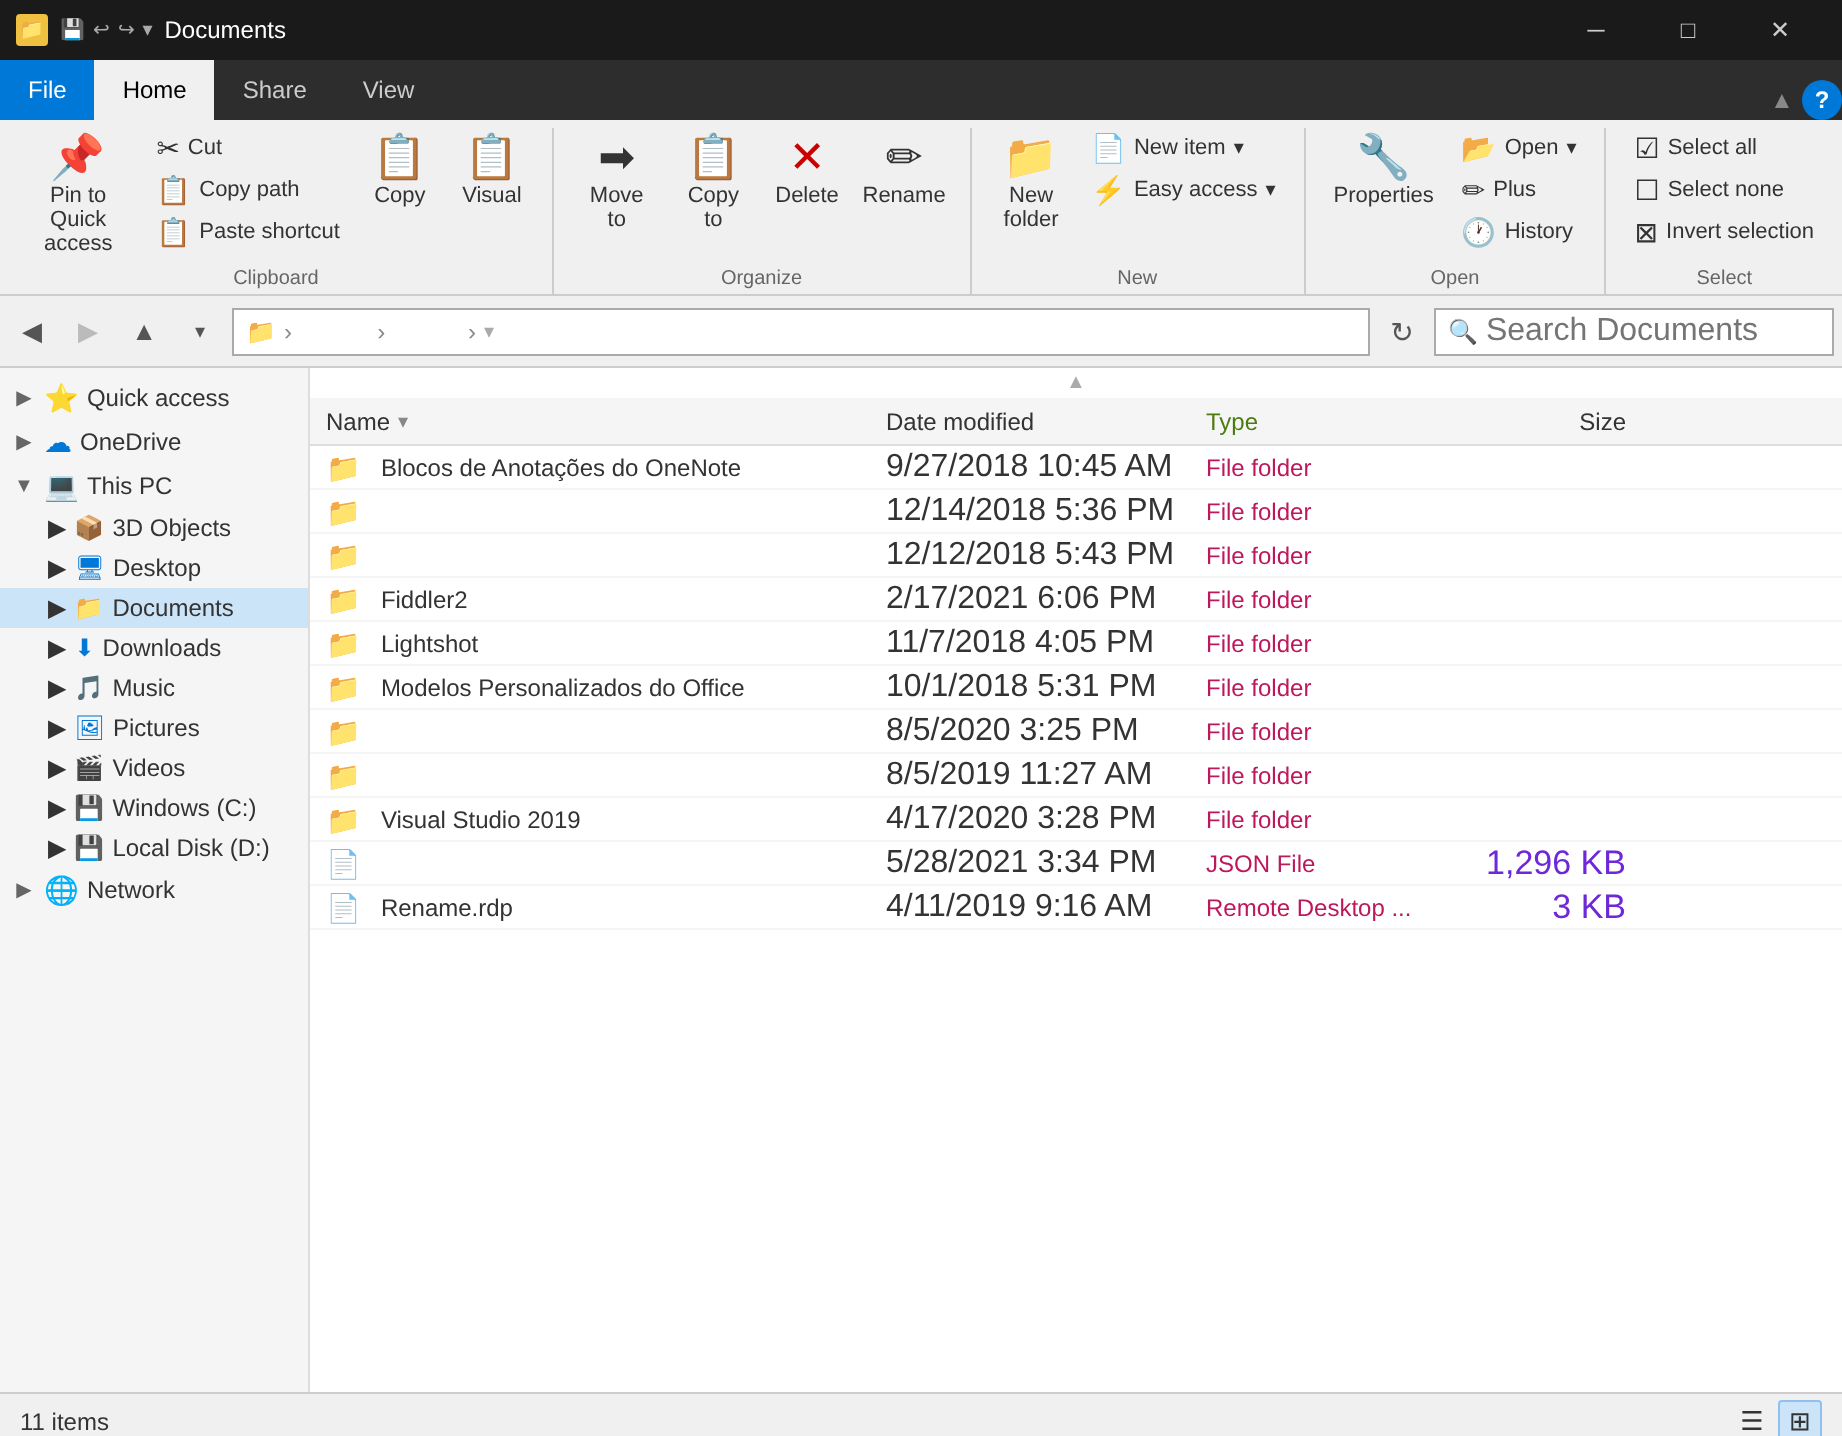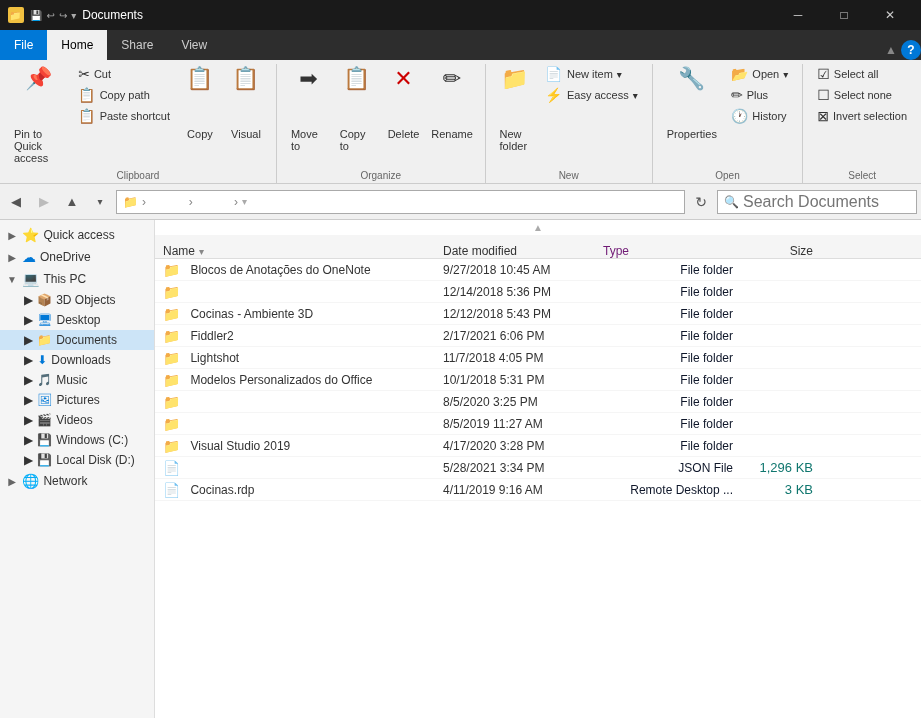--- a/index.html
+++ b/index.html
@@ -78,21 +78,21 @@
       cursor: pointer;
       border-radius: 2px;
       min-width: 44px;
       font-size: 11px;
       color: #333;
       background: transparent;
       border: none;
       gap: 2px;
     }
     .ribbon-btn .icon { font-size: 22px; line-height: 1; }
-    .ribbon-btn .label { font-size: 11px; text-align: left; margin-top: 36px; }
+    .ribbon-btn .label { font-size: 11px; text-align: center; }
     .ribbon-btn-small {
       display: flex;
       align-items: center;
       padding: 2px 6px;
       cursor: pointer;
       border-radius: 2px;
       font-size: 11px;
       color: #333;
       background: transparent;
       border: none;
@@ -196,45 +196,45 @@
 
     
     .file-list {
       flex: 1;
       background: white;
       overflow-y: auto;
       padding: 0;
     }
     .file-list-header {
       display: flex;
-      align-items: flex-end;
+      align-items: center;
       height: 24px;
       border-bottom: 1px solid #ddd;
       background: #f5f5f5;
       padding: 0 8px;
       position: sticky;
       top: 14px;
     }
     .col-name { width: 280px; font-size: 12px; color: #333; font-weight: normal; cursor: pointer; display: flex; align-items: center; gap: 4px; }
     .col-date { width: 160px; font-size: 12px; color: #333; cursor: pointer; }
-    .col-type { width: 130px; font-size: 12px; color: #701a75; cursor: pointer; }
+    .col-type { width: 130px; font-size: 12px; color: #4d7c0f; cursor: pointer; }
     .col-size { width: 80px; font-size: 12px; color: #333; cursor: pointer; text-align: right; }
     .file-row {
       display: flex;
       align-items: center;
       height: 22px;
       padding: 0 8px;
       cursor: pointer;
       border-bottom: 1px solid #f5f5f5;
     }
     .file-row .file-icon { font-size: 14px; margin-right: 6px; }
     .file-name { width: 260px; font-size: 12px; color: #333; overflow: hidden; text-overflow: ellipsis; white-space: nowrap; }
-    .file-date { width: 160px; font-size: 12px; color: #333; }
-    .file-type { width: 130px; font-size: 12px; color: #0f172a; text-align: right; }
-    .file-size { width: 80px; font-size: 13px; color: #0f766e; text-align: right; }
+    .file-date { width: 160px; font-size: 16px; color: #333; }
+    .file-type { width: 130px; font-size: 12px; color: #be185d; }
+    .file-size { width: 80px; font-size: 17px; color: #6d28d9; text-align: right; }
 
     
     .status-bar {
       background: #f0f0f0;
       border-top: 1px solid #ccc;
       height: 28px;
       display: flex;
       align-items: center;
       padding: 0 10px;
       font-size: 12px;
@@ -563,21 +563,20 @@
     <div class="col-name" style="display:flex;align-items:center;">
       <span class="file-icon">📁</span>
     </div>
     <div class="file-date col-date">12/14/2018 5:36 PM</div>
     <div class="file-type col-type">File folder</div>
     <div class="file-size col-size"></div>
   </div>
         <div class="file-row">
     <div class="col-name" style="display:flex;align-items:center;">
       <span class="file-icon">📁</span>
-      <span class="file-name">Cocinas - Ambiente 3D</span>
     </div>
     <div class="file-date col-date">12/12/2018 5:43 PM</div>
     <div class="file-type col-type">File folder</div>
     <div class="file-size col-size"></div>
   </div>
         <div class="file-row">
     <div class="col-name" style="display:flex;align-items:center;">
       <span class="file-icon">📁</span>
       <span class="file-name">Fiddler2</span>
     </div>
@@ -632,21 +631,21 @@
     <div class="col-name" style="display:flex;align-items:center;">
       <span class="file-icon">📄</span>
     </div>
     <div class="file-date col-date">5/28/2021 3:34 PM</div>
     <div class="file-type col-type">JSON File</div>
     <div class="file-size col-size">1,296 KB</div>
   </div>
         <div class="file-row">
     <div class="col-name" style="display:flex;align-items:center;">
       <span class="file-icon">📄</span>
-      <span class="file-name">Cocinas.rdp</span>
+      <span class="file-name">Rename.rdp</span>
     </div>
     <div class="file-date col-date">4/11/2019 9:16 AM</div>
     <div class="file-type col-type">Remote Desktop ...</div>
     <div class="file-size col-size">3 KB</div>
   </div>
       </div>
   </div>
 </div>
 
 <div class="status-bar">

